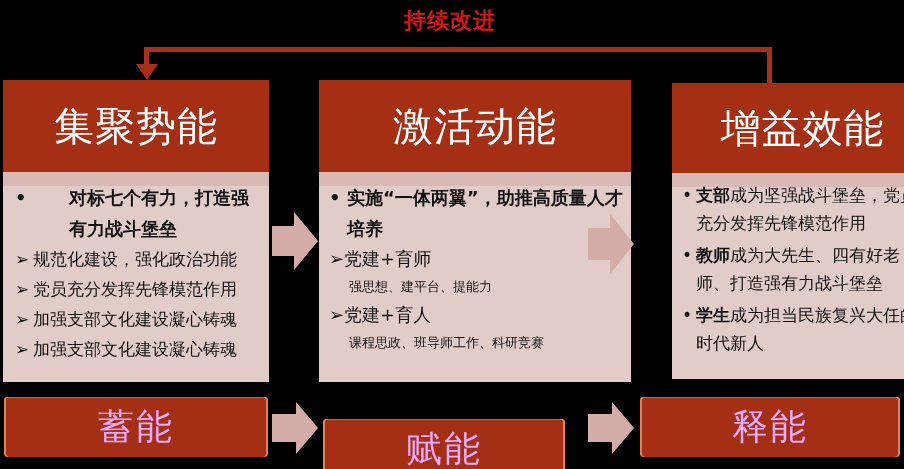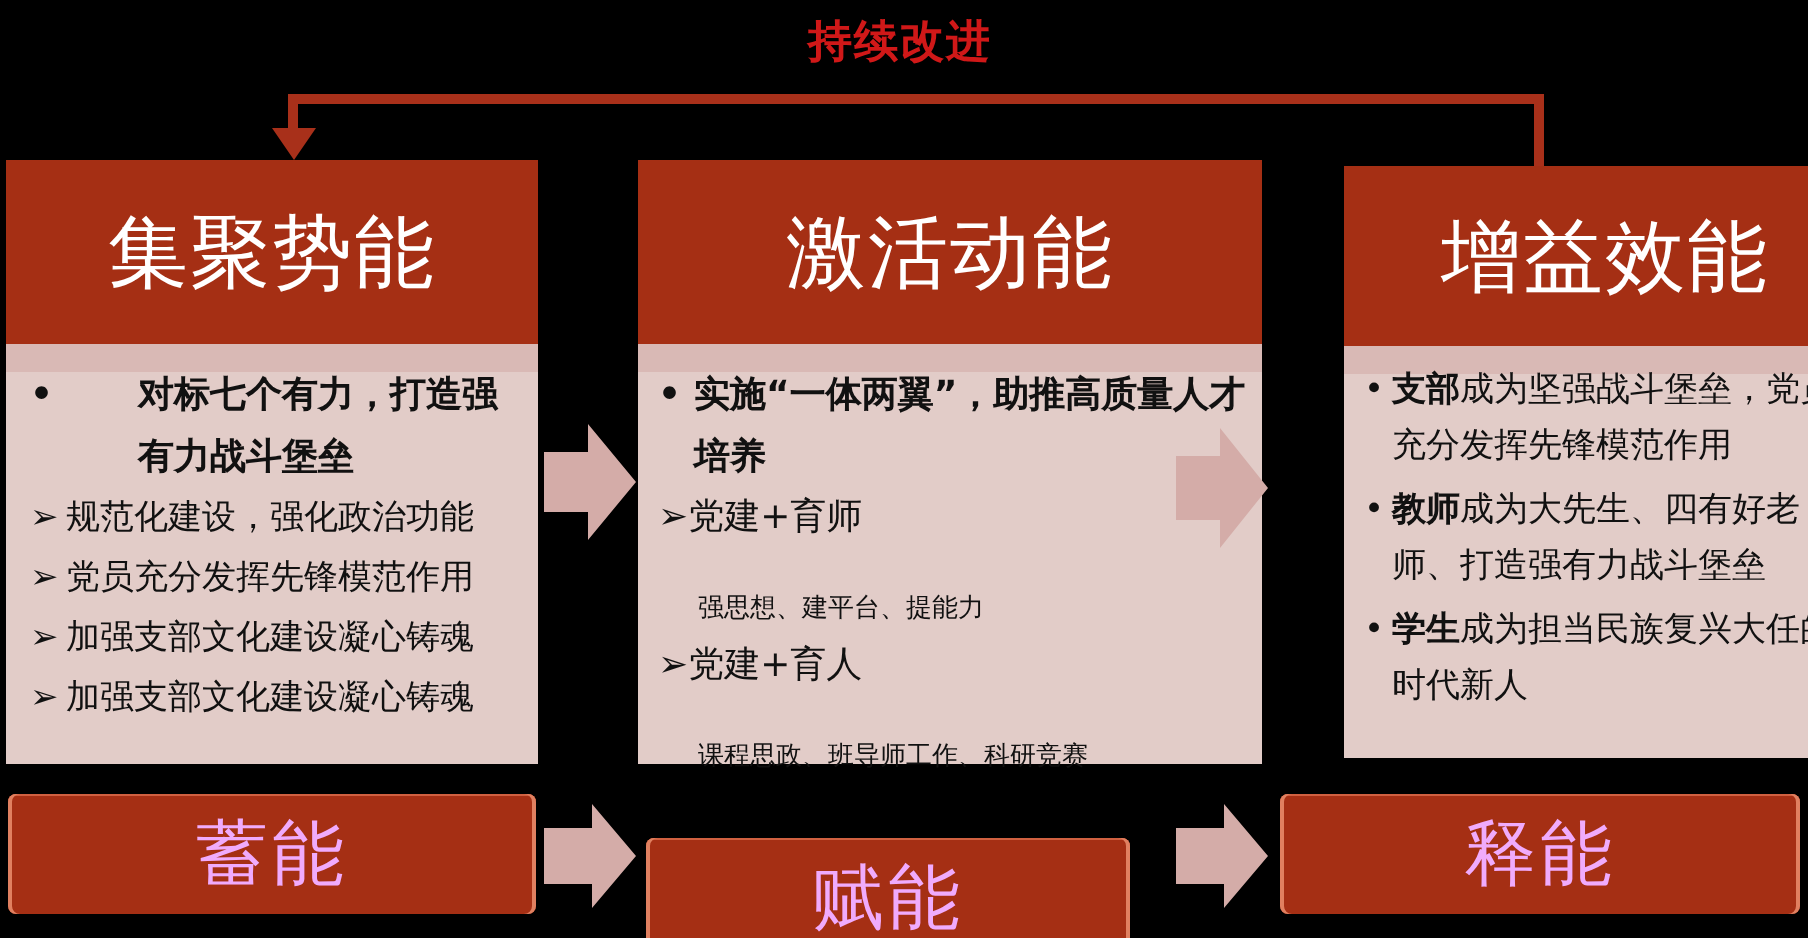--- a/index.html
+++ b/index.html
@@ -10,21 +10,21 @@
                   font-size:22px; font-weight:bold; letter-spacing:1px; }
     .loop-line { background:#a8301a; }
     .stage { position:absolute; }
     .stage-header { background:#a52f14; color:#fff; font-size:40px; text-align:center;
                     display:flex; align-items:center; justify-content:center; letter-spacing:1px; }
     .stage-body { background:#e2ccc8; position:relative; box-sizing:border-box; color:#111; }
     .stage-strip { height:14px; background:#d9b9b5; }
     .item { font-size:17px; line-height:30px; }
     .item.bold { font-weight:bold; font-size:18px; line-height:31px; }
     .item .bullet { display:inline-block; width:18px; }
-    .sub { font-size:13px; line-height:26px; padding-left:20px;margin-top:18px; }
+    .sub { font-size:13px; line-height:26px; padding-left:20px; }
     .arrow-right { position:absolute; }
     .bottom-box { position:absolute; background:#a52f14; border-radius:4px;
                   box-shadow: inset 2px 0 0 #e08060, inset -2px 0 0 #e08060, inset 0 1px 0 #d06040;
                   color:#f0abfc; font-size:36px; display:flex; align-items:center; justify-content:center;
                   letter-spacing:2px; }
   </style>
 </head>
 <body>
 
 <div class="abs loop-title">持续改进</div>

